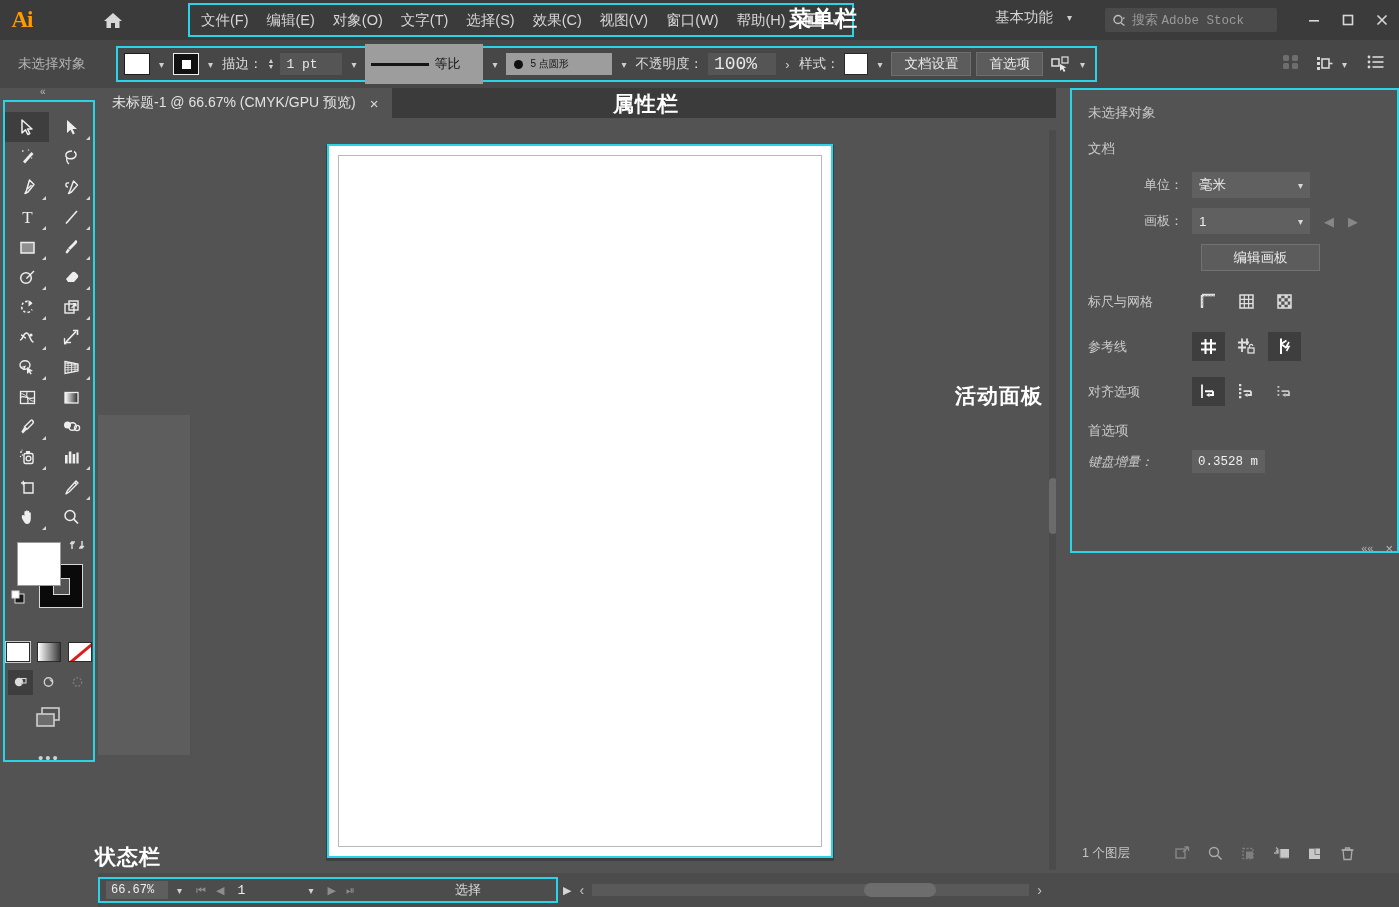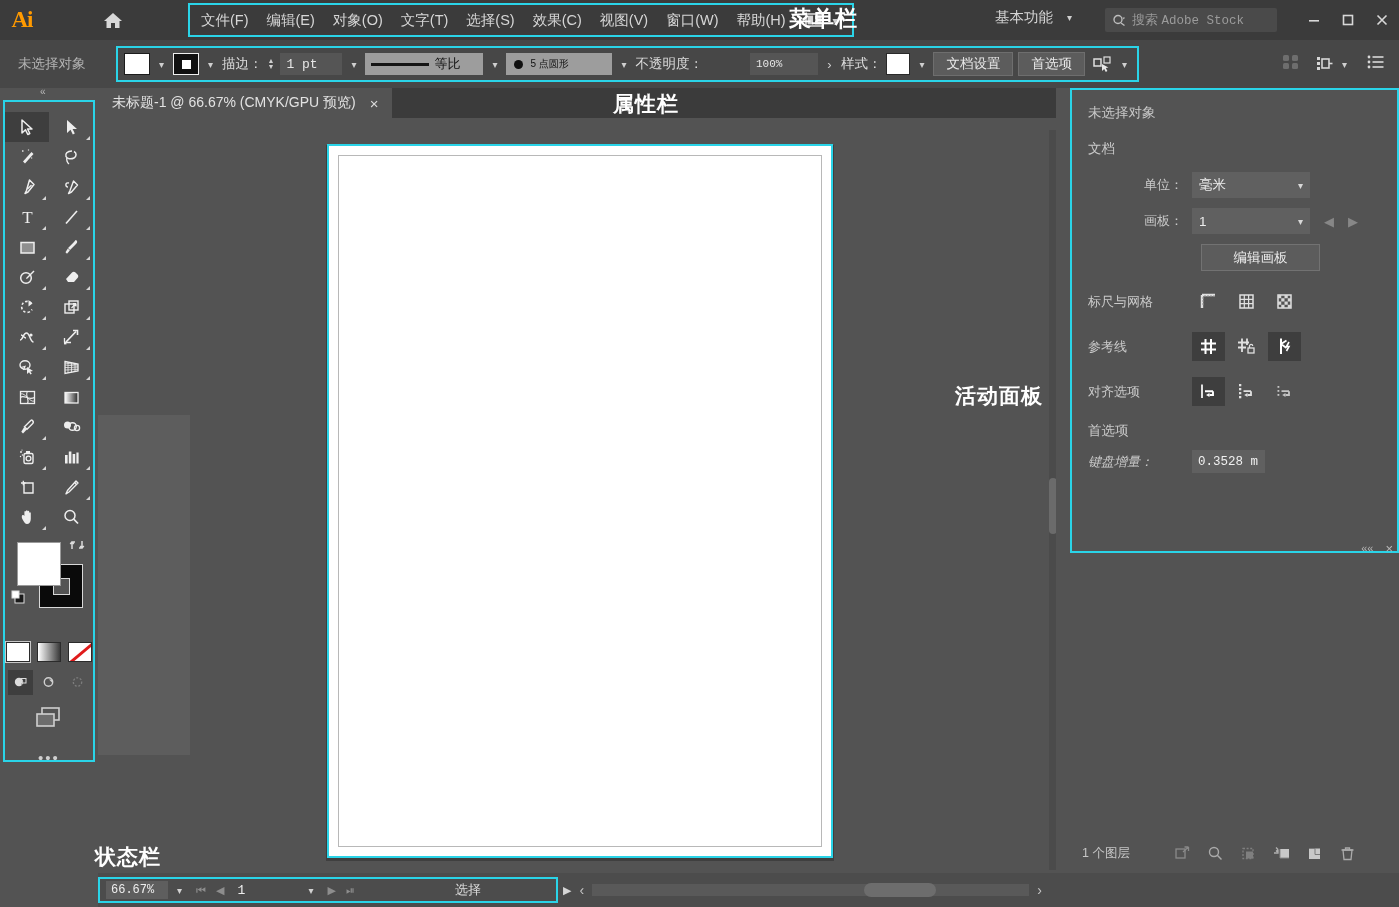--- a/index.html
+++ b/index.html
@@ -76,36 +76,35 @@
     color: #cfcfcf; font-size: 10px;
   }
   .ctl-label { color: #dcdcdc; font-size: 13.5px; white-space: nowrap; }
   .num-field {
     background: #555; height: 22px; min-width: 62px; display: flex; align-items: center;
     padding: 0 6px; color: #e6e6e6; font-size: 13px;
     font-family: "Liberation Mono", "DejaVu Sans Mono", monospace;
   }
   .spinner { display: flex; flex-direction: column; color: #d0d0d0; font-size: 7px; line-height: 6px; margin-right: 1px; }
   .profile-field {
-    background: #9d9d9d; height: 22px; width: 118px; display: flex; align-items: center;
+    background: #9d9d9d; height: 40px; width: 118px; display: flex; align-items: center;
     gap: 5px; padding: 0 6px;
   }
   .profile-line { width: 58px; height: 3px; background: #151515; }
   .profile-field span { color: #111; font-size: 13px; }
   .brush-field {
     background: #9d9d9d; height: 22px; width: 106px; display: flex; align-items: center;
     gap: 7px; padding: 0 8px;
   }
   .brush-field .dot { width: 9px; height: 9px; border-radius: 50%; background: #111; }
   .brush-field span { color: #111; font-size: 10px; }
   .opacity-field {
     background: #555; height: 22px; width: 68px; display: flex; align-items: center;
-    padding: 0 6px; color: #e6e6e6; font-size: 11px;
+    padding: 0 6px; color: #e6e6e6; font-size: 18px;
     font-family: "Liberation Mono", "DejaVu Sans Mono", monospace;
-    margin-left: 42px;
   }
   .style-swatch { width: 24px; height: 22px; background: #fff; border: 1px solid #2a2a2a; }
   .ctl-btn {
     background: #5c5c5c; border: 1px solid #6e6e6e; height: 24px;
     padding: 0 12px; display: flex; align-items: center;
     color: #e8e8e8; font-size: 13.5px; white-space: nowrap;
   }
   .ctl-right { position: absolute; right: 14px; display: flex; align-items: center; gap: 16px; }
 
   

